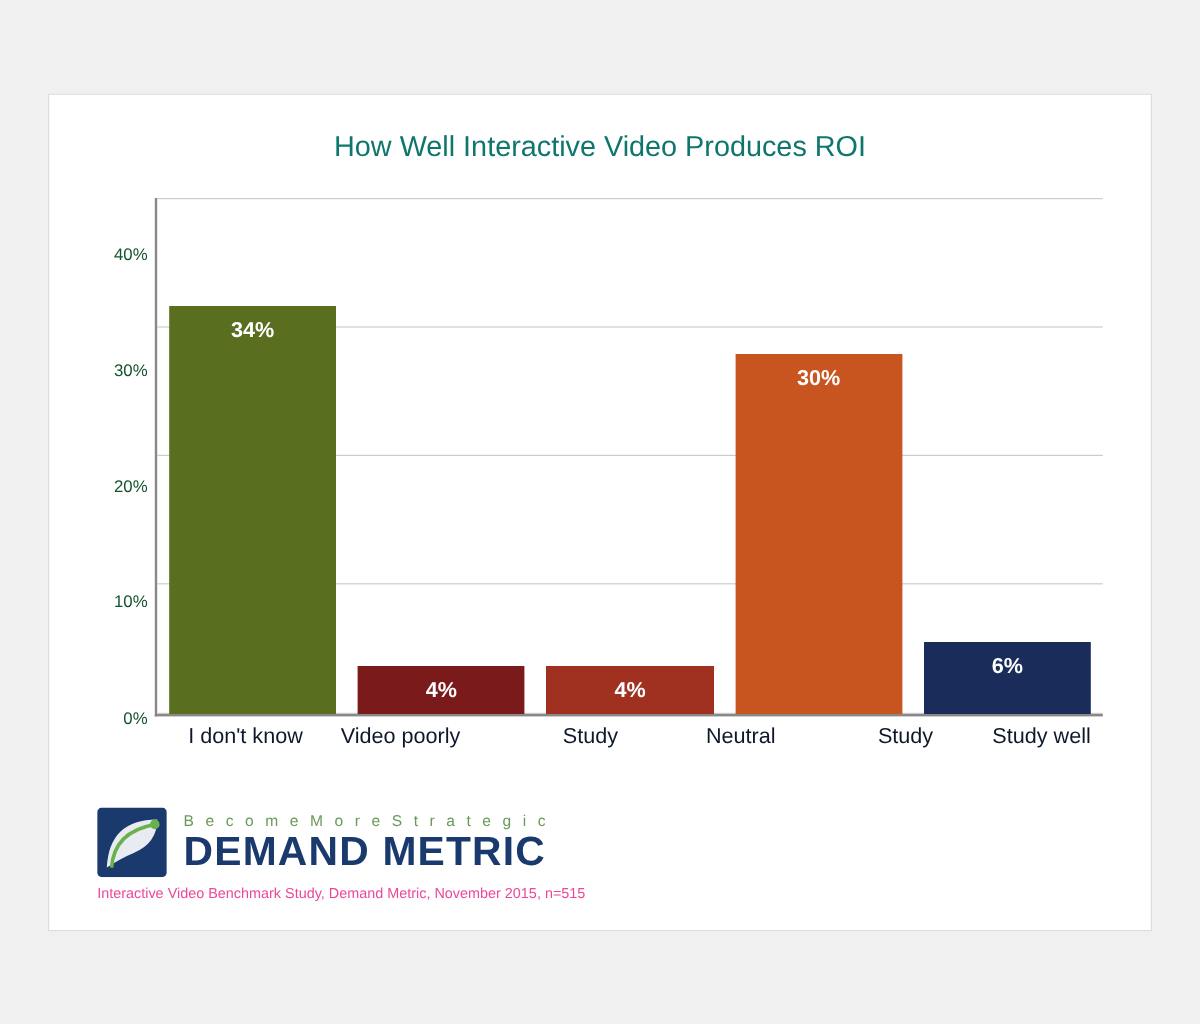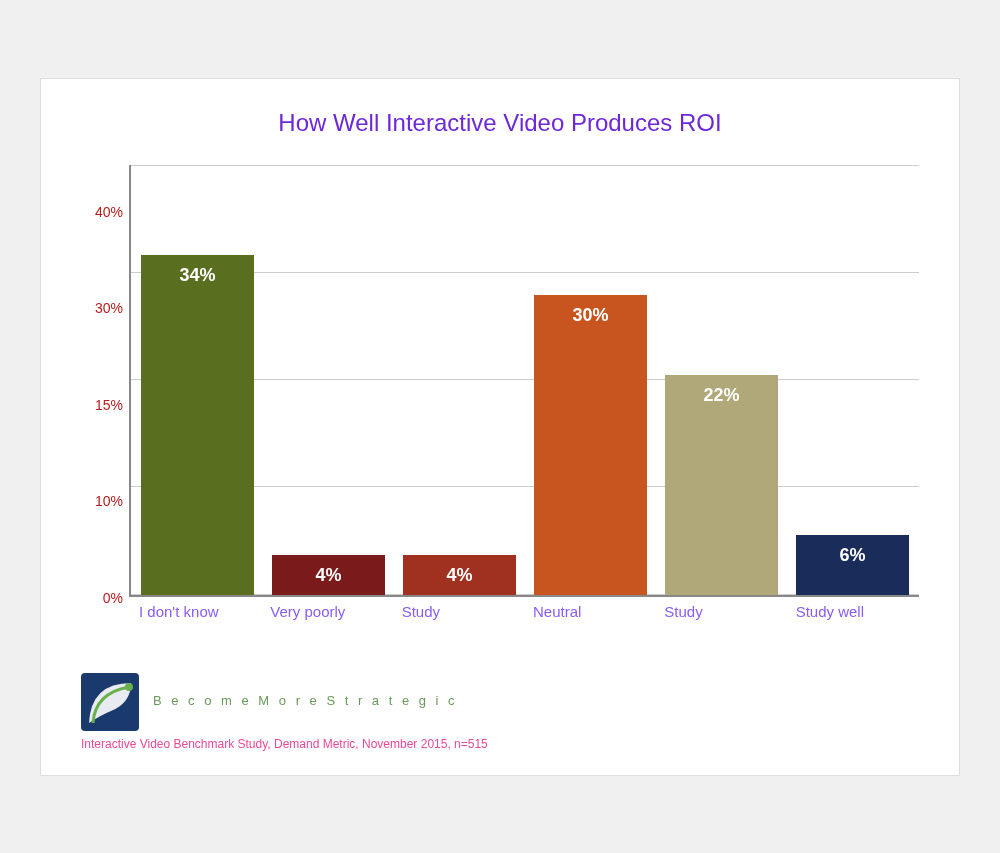--- a/index.html
+++ b/index.html
@@ -14,21 +14,21 @@
     .card {
       background: #ffffff;
       width: 920px;
       padding: 30px 40px 24px 40px;
       border: 1px solid #ddd;
     }
     .chart-title {
       text-align: center;
       font-size: 24px;
       font-weight: normal;
-      color: #6d28d9;
+      color: #0f766e;
       margin-bottom: 28px;
     }
     .chart-area {
       display: flex;
       flex-direction: row;
       align-items: flex-end;
       width: 100%;
       height: 480px;
       position: relative;
     }
@@ -36,21 +36,21 @@
       display: flex;
       flex-direction: column-reverse;
       justify-content: space-between;
       height: 400px;
       width: 48px;
       margin-bottom: 40px;
       align-self: flex-end;
     }
     .y-label {
       font-size: 14px;
-      color: #b91c1c;
+      color: #14532d;
       text-align: right;
       padding-right: 6px;
       line-height: 1;
     }
     .chart-inner {
       flex: 1;
       display: flex;
       flex-direction: column;
       height: 480px;
     }
@@ -116,23 +116,23 @@
       display: flex;
       flex-direction: row;
       padding: 0 10px;
       gap: 18px;
       height: 48px;
       align-items: flex-start;
       padding-top: 6px;
     }
     .x-label {
       flex: 1;
-      text-align: left;
-      font-size: 15px;
-      color: #8b5cf6;
+      text-align: right;
+      font-size: 18px;
+      color: #0f172a;
       line-height: 1.2;
     }
     .footer {
       display: flex;
       flex-direction: column;
       margin-top: 28px;
     }
     .footer-logo-row {
       display: flex;
       align-items: center;
@@ -172,21 +172,21 @@
 <body>
 
 <div class="card">
   <div class="chart-title">How Well Interactive Video Produces ROI</div>
 
   <div class="chart-area">
 
     <div class="y-axis" id="y-axis">
         <div class="y-label">0%</div>
         <div class="y-label">10%</div>
-        <div class="y-label">15%</div>
+        <div class="y-label">20%</div>
         <div class="y-label">30%</div>
         <div class="y-label">40%</div>
       </div>
 
     <div class="chart-inner">
       <div class="bars-and-grid">
         <div class="grid-lines" id="grid-lines">
             <div class="grid-line"></div>
             <div class="grid-line"></div>
             <div class="grid-line"></div>
@@ -205,53 +205,49 @@
               </div>
             </div>
             <div class="bar-group">
               <div class="bar" style="height: 40px; background-color: rgb(160, 48, 32);">
                 <span class="bar-label-inside" style="color: rgb(255, 255, 255);">4%</span>
               </div>
             </div>
             <div class="bar-group">
               <div class="bar" style="height: 300px; background-color: rgb(200, 85, 32);">
                 <span class="bar-label-inside" style="color: rgb(255, 255, 255);">30%</span>
-              </div>
-            </div>
-            <div class="bar-group">
-              <div class="bar" style="height: 220px; background-color: rgb(176, 168, 120);">
-                <span class="bar-label-inside" style="color: rgb(255, 255, 255);">22%</span>
               </div>
             </div>
             <div class="bar-group">
               <div class="bar" style="height: 60px; background-color: rgb(26, 45, 90);">
                 <span class="bar-label-inside" style="color: rgb(255, 255, 255);">6%</span>
               </div>
             </div>
           </div>
       </div>
       <div class="x-labels" id="x-labels">
           <div class="x-label">I don't know</div>
-          <div class="x-label">Very poorly</div>
+          <div class="x-label">Video poorly</div>
           <div class="x-label">Study</div>
           <div class="x-label">Neutral</div>
           <div class="x-label">Study</div>
           <div class="x-label">Study well</div>
         </div>
     </div>
   </div>
 
   <div class="footer">
     <div class="footer-logo-row">
 
       <svg class="logo-icon" viewBox="0 0 58 58" xmlns="http://www.w3.org/2000/svg">
         <rect width="58" height="58" fill="#1a3a6e" rx="4"></rect>
         <path d="M8 50 Q10 10 50 10 Q50 30 30 38 Q20 42 8 50Z" fill="#fff" opacity="0.9"></path>
         <path d="M12 50 Q14 20 48 14" stroke="#6ab04c" stroke-width="3" fill="none"></path>
         <circle cx="48" cy="14" r="4" fill="#6ab04c"></circle>
       </svg>
       <div class="logo-text-block">
         <span class="logo-tagline">B e c o m e   M o r e   S t r a t e g i c</span>
+        <span class="logo-name">DEMAND METRIC</span>
       </div>
     </div>
     <div class="footer-citation">Interactive Video Benchmark Study, Demand Metric, November 2015, n=515</div>
   </div>
 </div>
 
 </body></html>

